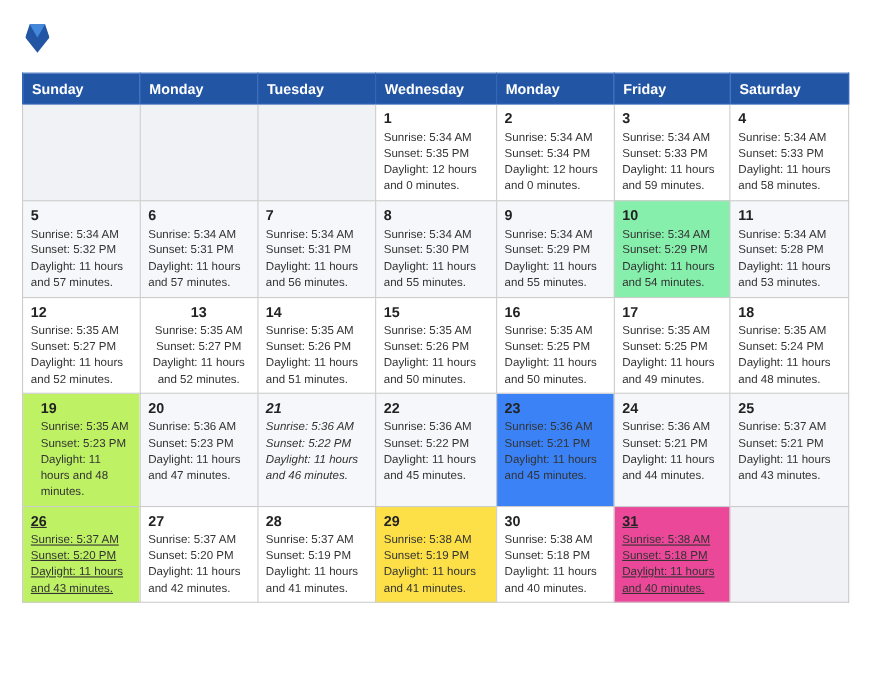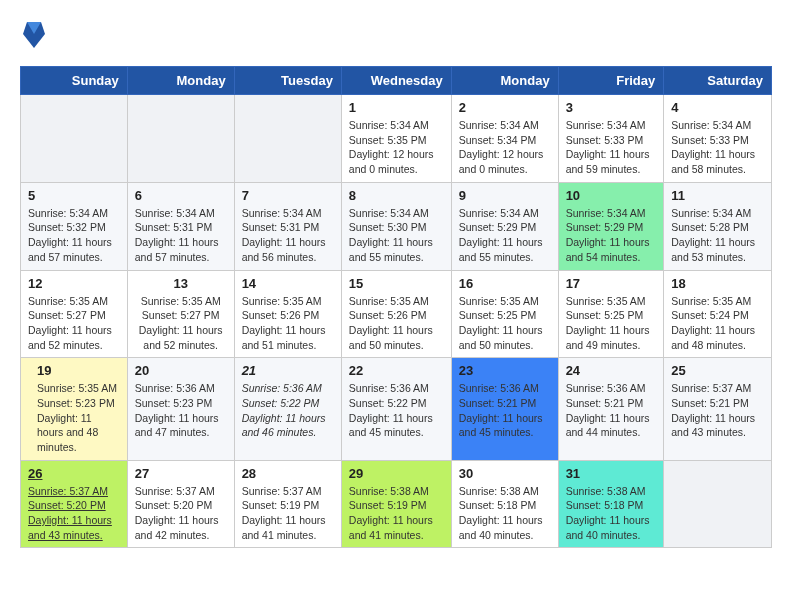--- a/index.html
+++ b/index.html
@@ -42,21 +42,21 @@
       color: #444;
     }
     .calendar {
       width: 100%;
       border-collapse: collapse;
       border: 1px solid #ccc;
     }
     .calendar th {
       background: #2255a4;
       color: #fff;
-      text-align: right;
+      text-align: left;
       padding: 6px 8px;
       font-size: 13px;
       border: 1px solid #3366bb;
     }
     .calendar td {
       vertical-align: top;
       padding: 5px 7px;
       border: 1px solid #ccc;
       font-size: 11px;
       color: #333;
@@ -194,21 +194,21 @@
         <td style="background: rgb(255, 255, 255);">
           <span class="day-number">17</span>
           <div class="day-info">Sunrise: 5:35 AM<br>Sunset: 5:25 PM<br>Daylight: 11 hours and 49 minutes.</div>
         </td>
         <td style="background: rgb(255, 255, 255);">
           <span class="day-number">18</span>
           <div class="day-info">Sunrise: 5:35 AM<br>Sunset: 5:24 PM<br>Daylight: 11 hours and 48 minutes.</div>
         </td>
       </tr>
       <tr>
-        <td style="background: #fef9c3; padding-left: 16px;">
+        <td style="background: #bef264; padding-left: 16px;">
           <span class="day-number">19</span>
           <div class="day-info">Sunrise: 5:35 AM<br>Sunset: 5:23 PM<br>Daylight: 11 hours and 48 minutes.</div>
         </td>
         <td style="background: rgb(245, 247, 250);">
           <span class="day-number">20</span>
           <div class="day-info">Sunrise: 5:36 AM<br>Sunset: 5:23 PM<br>Daylight: 11 hours and 47 minutes.</div>
         </td>
         <td style="background: rgb(245, 247, 250); font-style: italic;">
           <span class="day-number">21</span>
           <div class="day-info">Sunrise: 5:36 AM<br>Sunset: 5:22 PM<br>Daylight: 11 hours and 46 minutes.</div>
@@ -236,28 +236,28 @@
           <div class="day-info">Sunrise: 5:37 AM<br>Sunset: 5:20 PM<br>Daylight: 11 hours and 43 minutes.</div>
         </td>
         <td style="background: rgb(255, 255, 255);">
           <span class="day-number">27</span>
           <div class="day-info">Sunrise: 5:37 AM<br>Sunset: 5:20 PM<br>Daylight: 11 hours and 42 minutes.</div>
         </td>
         <td style="background: rgb(255, 255, 255);">
           <span class="day-number">28</span>
           <div class="day-info">Sunrise: 5:37 AM<br>Sunset: 5:19 PM<br>Daylight: 11 hours and 41 minutes.</div>
         </td>
-        <td style="background: #bef264;">
+        <td style="background: #fde047;">
           <span class="day-number">29</span>
           <div class="day-info">Sunrise: 5:38 AM<br>Sunset: 5:19 PM<br>Daylight: 11 hours and 41 minutes.</div>
         </td>
         <td style="background: rgb(255, 255, 255);">
           <span class="day-number">30</span>
           <div class="day-info">Sunrise: 5:38 AM<br>Sunset: 5:18 PM<br>Daylight: 11 hours and 40 minutes.</div>
         </td>
-        <td style="background: #5eead4;">
+        <td style="background: #ec4899; text-decoration: underline;">
           <span class="day-number">31</span>
           <div class="day-info">Sunrise: 5:38 AM<br>Sunset: 5:18 PM<br>Daylight: 11 hours and 40 minutes.</div>
         </td>
         <td class="empty-cell" style="background: rgb(240, 242, 245);"></td>
       </tr>
     </tbody>
 </table>
 
 </body></html>

